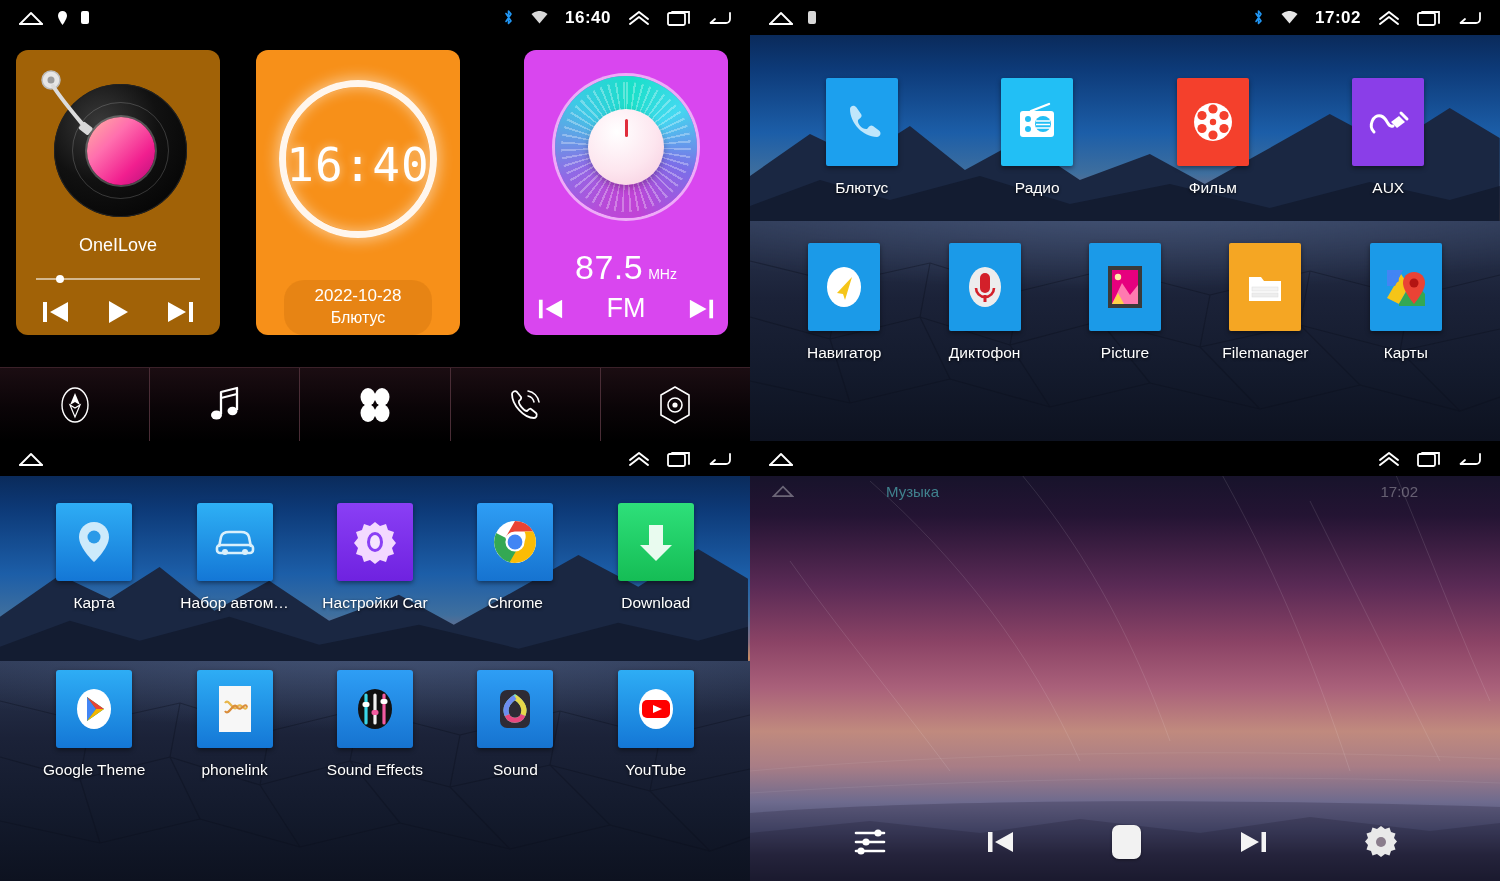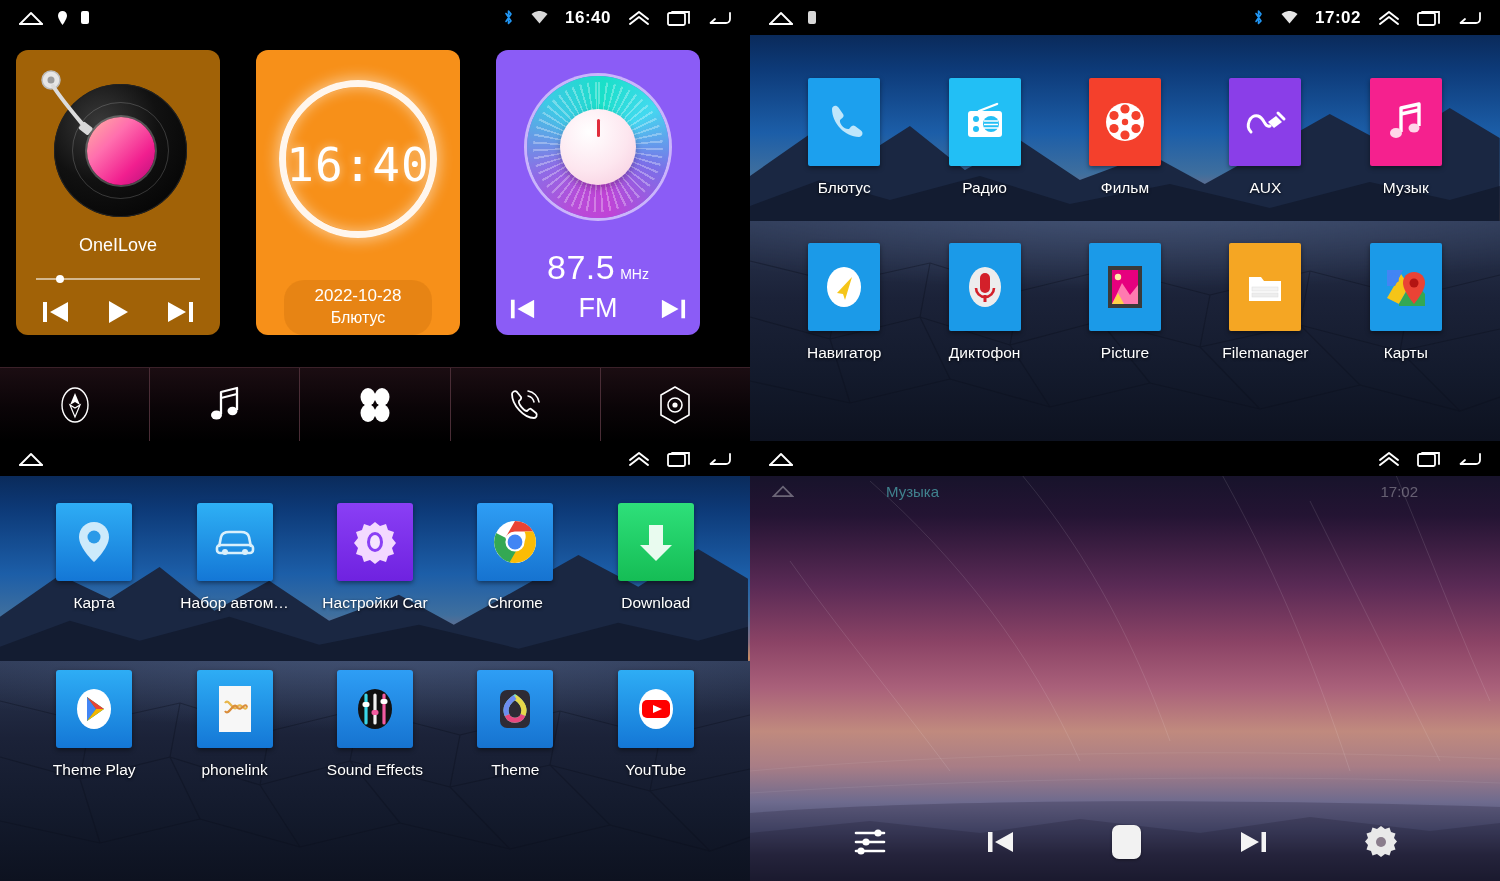--- a/index.html
+++ b/index.html
@@ -97,21 +97,21 @@
     text-shadow: 0 0 10px rgba(255,255,255,.55);
   }
   .datepill {
     position: absolute; left: 28px; right: 28px; bottom: 0;
     background: rgba(228,130,20,.85); border-radius: 20px;
     padding: 6px 0 8px; text-align: center; color: #fff;
   }
   .datepill .d1 { font-size: 17px; }
   .datepill .d2 { font-size: 16px; margin-top: 3px; }
   
-  .card-radio { background: #8b5cf6; }
+  .card-radio { background: #d946ef; margin-left: 28px; }
   .knob-outer {
     position: absolute; top: 26px; left: 50%; transform: translateX(-50%);
     width: 142px; height: 142px; border-radius: 50%;
     background: conic-gradient(from 200deg,
       #b84bd8 0deg, #8f6ae6 45deg, #3ec9e6 110deg,
       #19e0c8 165deg, #43d9f0 215deg, #7b6fe8 270deg, #c043d6 330deg, #b84bd8 360deg);
     box-shadow: 0 0 0 3px rgba(255,255,255,.55);
   }
   .knob-outer::before {
     content:""; position:absolute; inset:6px; border-radius:50%;
@@ -509,31 +509,20 @@
         <div class="app">
           <div class="app-ic" style="background:#8a3ee8">
             <svg width="46" height="40" viewBox="0 0 46 40">
                 <path d="M9 30 C3 24 8 12 16 14 C23 16 22 26 28 24" fill="none" stroke="#fff" stroke-width="3" stroke-linecap="round"></path>
                 <path d="M26 20 L34 14 L40 20 L32 26 Z" fill="#fff"></path>
                 <path d="M36 11 L42 17" stroke="#fff" stroke-width="3" stroke-linecap="round"></path>
               </svg>
           </div>
           <div class="app-lb">AUX</div>
         </div>
-        <div class="app">
-          <div class="app-ic" style="background:#f5218e">
-            <svg width="42" height="44" viewBox="0 0 42 44">
-                <path d="M16 32 L16 8 L34 4 L34 26" fill="none" stroke="#fff" stroke-width="3.4" stroke-linejoin="round"></path>
-                <path d="M16 14 L34 10" stroke="#fff" stroke-width="3.4"></path>
-                <ellipse cx="11" cy="33" rx="6" ry="5" fill="#ffd6e9"></ellipse>
-                <ellipse cx="29" cy="28" rx="5.5" ry="4.6" fill="#ffd6e9"></ellipse>
-              </svg>
-          </div>
-          <div class="app-lb">Музык</div>
-        </div>
       </div>
 
       <div class="approw r2">
         <div class="app">
           <div class="app-ic" style="background:#1b9ae8">
             <svg width="46" height="50" viewBox="0 0 46 50">
                 <ellipse cx="23" cy="25" rx="17" ry="20" fill="#fff"></ellipse>
                 <path d="M31 15 L16 31 L22 32 L24 38 Z" fill="#f5c518"></path>
               </svg>
           </div>
@@ -700,21 +689,21 @@
         <div class="app">
           <div class="app-ic" style="background:linear-gradient(180deg,#2eadf5,#1477d6)">
             <svg width="46" height="50" viewBox="0 0 46 50">
                 <ellipse cx="23" cy="25" rx="17" ry="20" fill="#fff"></ellipse>
                 <path d="M16 13 L33 25 L16 37 Z" fill="#0f9d58"></path>
                 <path d="M16 13 L25 25 L16 37 Z" fill="#4285f4"></path>
                 <path d="M25 25 L33 25 L16 37 Z" fill="#f4b400"></path>
                 <path d="M25 25 L33 25 L16 13 Z" fill="#ea4335"></path>
               </svg>
           </div>
-          <div class="app-lb">Theme Play</div>
+          <div class="app-lb">Google Theme</div>
         </div>
         <div class="app">
           <div class="app-ic" style="background:linear-gradient(180deg,#2eadf5,#1477d6)">
             <svg width="48" height="52" viewBox="0 0 48 52">
                 <rect x="8" y="3" width="32" height="46" fill="#f7f7f7"></rect>
                 <path d="M14 20 C18 14 22 30 26 24 C30 18 34 30 36 24" fill="none" stroke="#e8b64a" stroke-width="2.2"></path>
                 <path d="M14 28 C18 34 22 18 26 24 C30 30 34 18 36 24" fill="none" stroke="#d98c3a" stroke-width="2.2"></path>
               </svg>
           </div>
           <div class="app-lb">phonelink</div>
@@ -738,21 +727,21 @@
         <div class="app">
           <div class="app-ic" style="background:linear-gradient(180deg,#2e9ef5,#1673d0)">
             <svg width="46" height="50" viewBox="0 0 46 50">
                 <rect x="8" y="6" width="30" height="38" rx="7" fill="#2e2b35"></rect>
                 <path d="M23 13 C30 18 34 24 31 31 C28 38 18 38 15 31 C12 24 16 18 23 13Z" fill="none" stroke="#7fe3c0" stroke-width="5"></path>
                 <path d="M23 13 C30 18 34 24 31 31" fill="none" stroke="#e8d84a" stroke-width="5"></path>
                 <path d="M31 31 C28 38 18 38 15 31" fill="none" stroke="#e8487f" stroke-width="5"></path>
                 <path d="M15 31 C12 24 16 18 23 13" fill="none" stroke="#6e8cf0" stroke-width="5"></path>
               </svg>
           </div>
-          <div class="app-lb">Theme</div>
+          <div class="app-lb">Sound</div>
         </div>
         <div class="app">
           <div class="app-ic" style="background:linear-gradient(180deg,#2eadf5,#1477d6)">
             <svg width="46" height="50" viewBox="0 0 46 50">
                 <ellipse cx="23" cy="25" rx="17" ry="20" fill="#fff"></ellipse>
                 <rect x="9" y="16" width="28" height="18" rx="5" fill="#ff0000"></rect>
                 <path d="M20 21 L29 25 L20 29 Z" fill="#fff"></path>
               </svg>
           </div>
           <div class="app-lb">YouTube</div>

